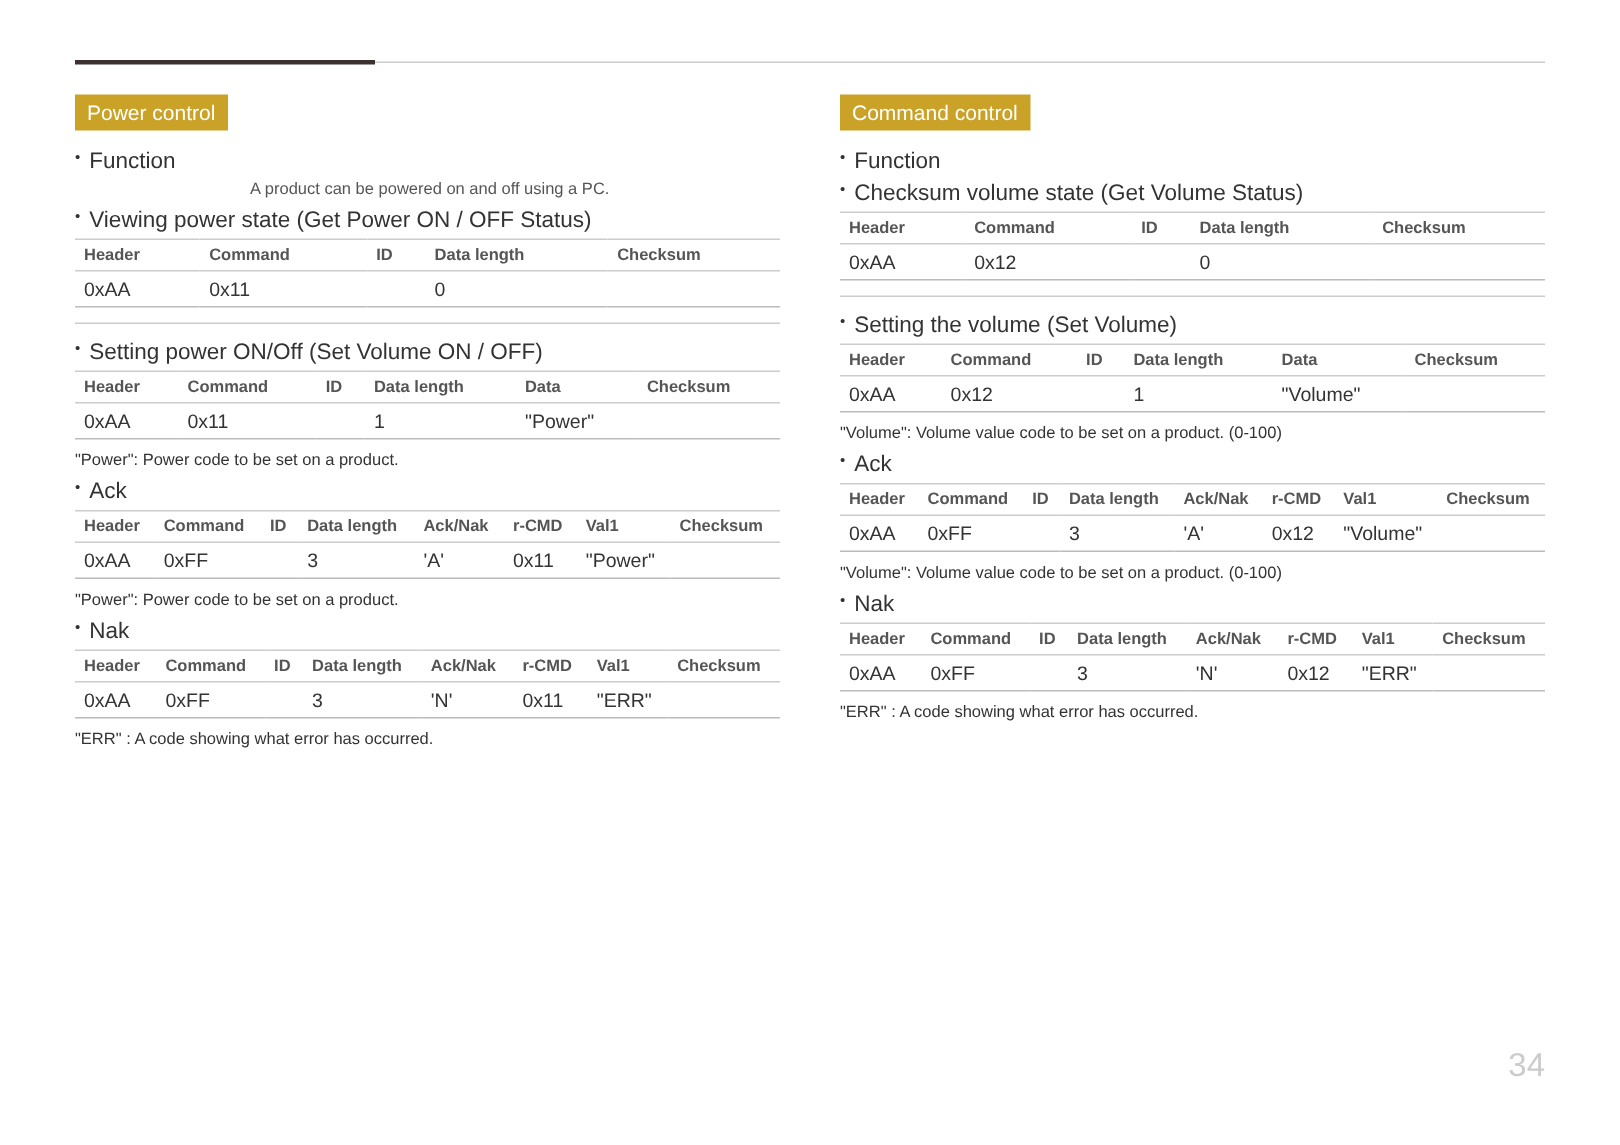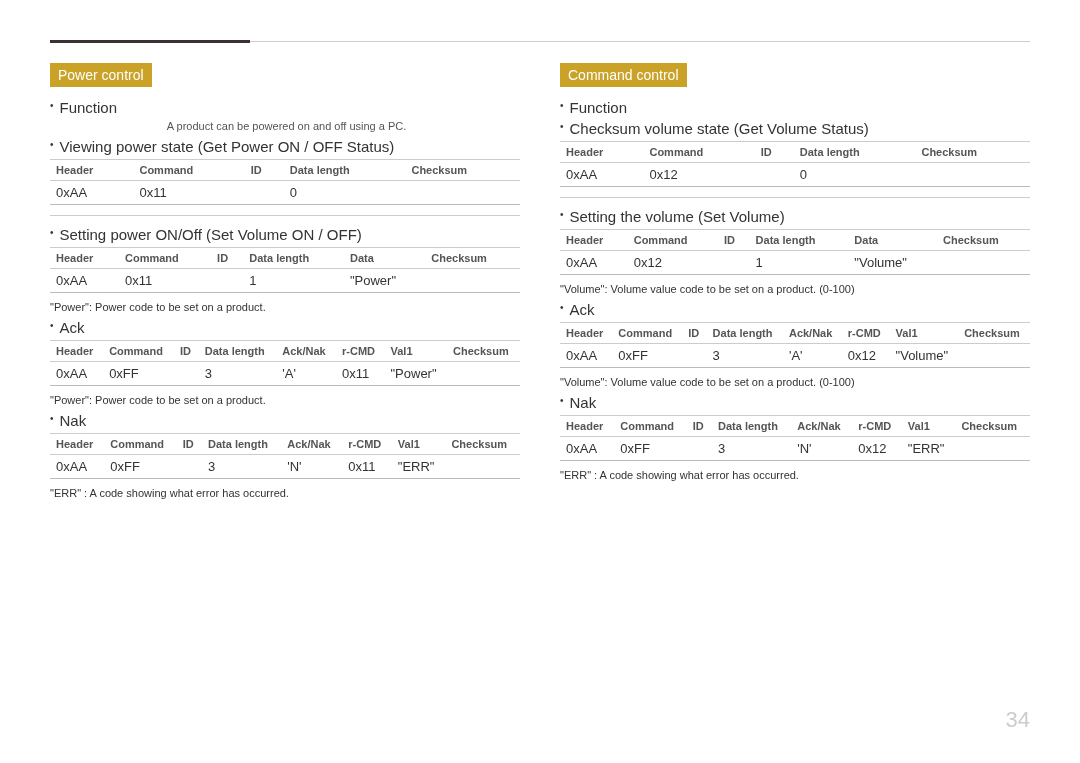--- a/index.html
+++ b/index.html
@@ -107,21 +107,21 @@
     }
 
     .section-divider {
       border: none;
       border-top: 1px solid #ccc;
       margin: 10px 0;
     }
 
     .page-number {
       position: fixed;
-      bottom: 30px;
+      bottom: 40px;
       right: 50px;
       font-size: 22px;
       color: #ccc;
       font-weight: 300;
     }
   </style>
 </head>
 <body>
 
 <div class="top-rule">

